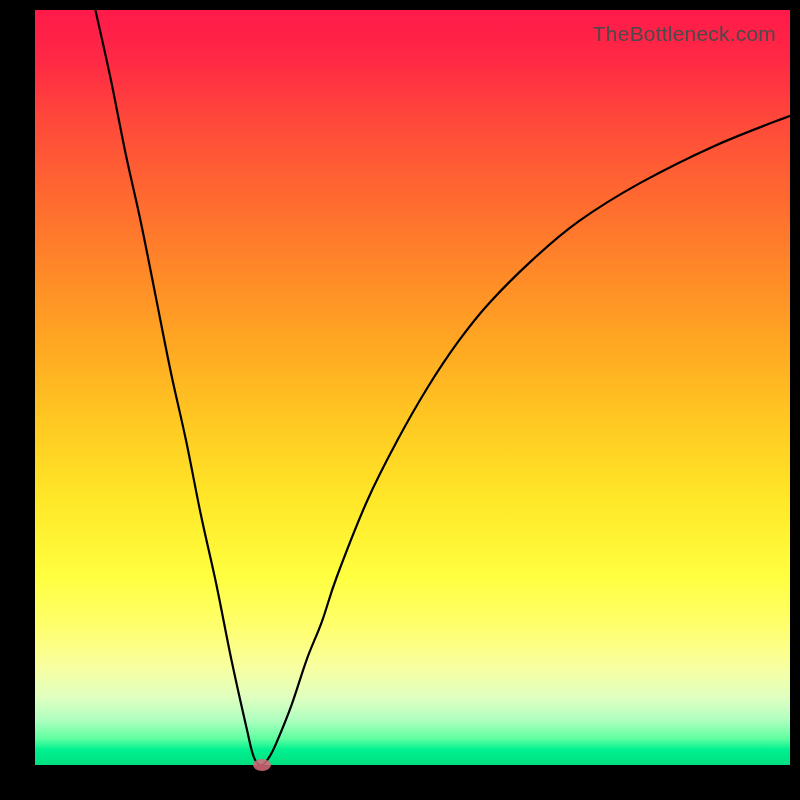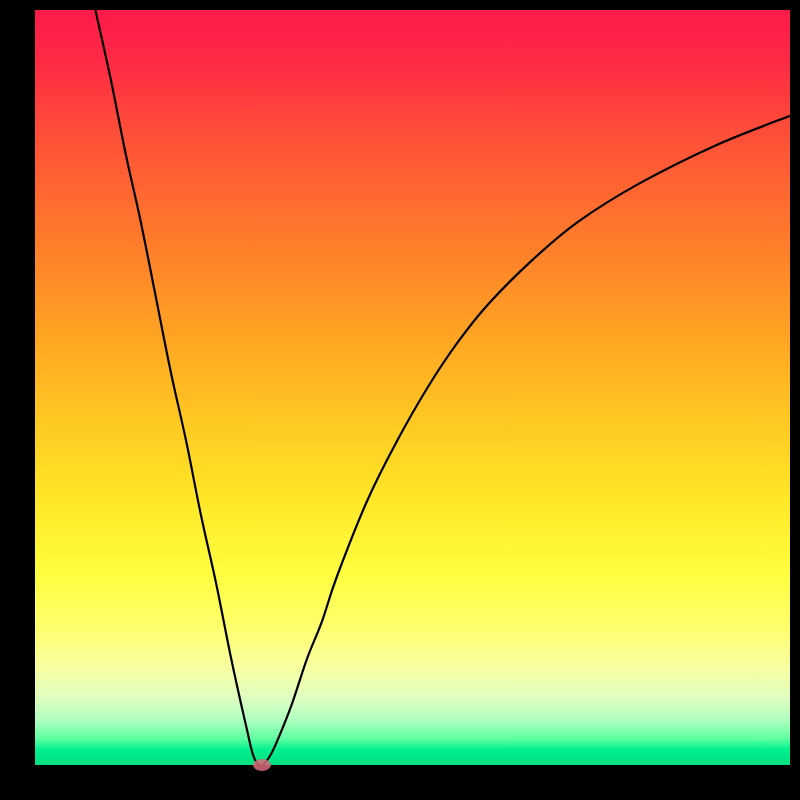--- a/index.html
+++ b/index.html
@@ -61,17 +61,18 @@
     border-radius: 50%;
     background: #d96a7a;
     opacity: 0.85;
     transform: translate(-50%, -50%);
   }
 </style>
 </head>
 <body>
 
 <div class="plot-area">
+  <div class="watermark">TheBottleneck.com</div>
   <svg class="curve-layer" viewBox="0 0 755 755" preserveAspectRatio="none">
     <path id="curve-path" fill="none" stroke="#000000" stroke-width="2.2" d="M 60.4 0 C 63.117999999999995 12.230999999999987, 70.06400000000001 42.12899999999995, 75.5 67.94999999999993 C 80.93599999999999 93.77099999999992, 85.16399999999999 117.62899999999992, 90.6 143.44999999999993 C 96.036 169.27099999999993, 100.26400000000001 185.57899999999998, 105.70000000000002 211.39999999999998 C 111.13600000000002 237.22099999999998, 115.364 259.71999999999997, 120.8 286.9 C 126.23599999999999 314.08, 130.464 336.57899999999995, 135.9 362.4 C 141.336 388.221, 145.564 404.529, 151 430.35 C 156.436 456.17100000000005, 160.664 480.02900000000005, 166.1 505.85 C 171.536 531.671, 175.76399999999998 547.9789999999999, 181.2 573.8 C 186.636 599.621, 190.864 623.4789999999999, 196.3 649.3 C 201.73600000000002 675.121, 207.32300000000004 699.583, 211.40000000000003 717.25 C 215.47700000000003 734.917, 216.232 740.6550000000001, 218.95 747.45 C 221.66799999999998 754.245, 223.78199999999998 755, 226.5 755 C 229.21800000000002 755, 231.33200000000002 751.527, 234.05 747.45 C 236.768 743.373, 237.523 741.863, 241.6 732.35 C 245.677 722.837, 251.26400000000004 709.549, 256.70000000000005 694.6 C 262.136 679.6510000000001, 266.36400000000003 664.249, 271.8 649.3 C 277.236 634.3509999999999, 281.464 626.4989999999999, 286.9 611.55 C 292.33599999999996 596.601, 293.846 587.994, 302 566.25 C 310.154 544.506, 321.328 515.212, 332.2 490.75 C 343.072 466.288, 351.52799999999996 450.735, 362.4 430.35 C 373.272 409.96500000000003, 381.728 395.16700000000003, 392.6 377.5 C 403.47200000000004 359.83299999999997, 411.92800000000005 347.14899999999994, 422.80000000000007 332.19999999999993 C 433.6720000000001 317.2509999999999, 439.41 309.399, 453 294.45 C 466.59 279.501, 481.992 264.099, 498.3 249.14999999999998 C 514.6080000000001 234.20099999999996, 524.5740000000001 224.98999999999998, 543.6 211.39999999999998 C 562.626 197.80999999999997, 579.538 187.23999999999995, 604 173.64999999999998 C 628.462 160.06, 652.32 148.13100000000009, 679.5 135.9000000000001 C 706.68 123.6690000000001, 741.41 111.13600000000005, 755 105.70000000000005"></path>
   </svg>
   <div id="marker" class="marker" style="left: 226.5px; top: 755px; background: rgb(217, 106, 122);"></div>
 </div>
 
 </body></html>

